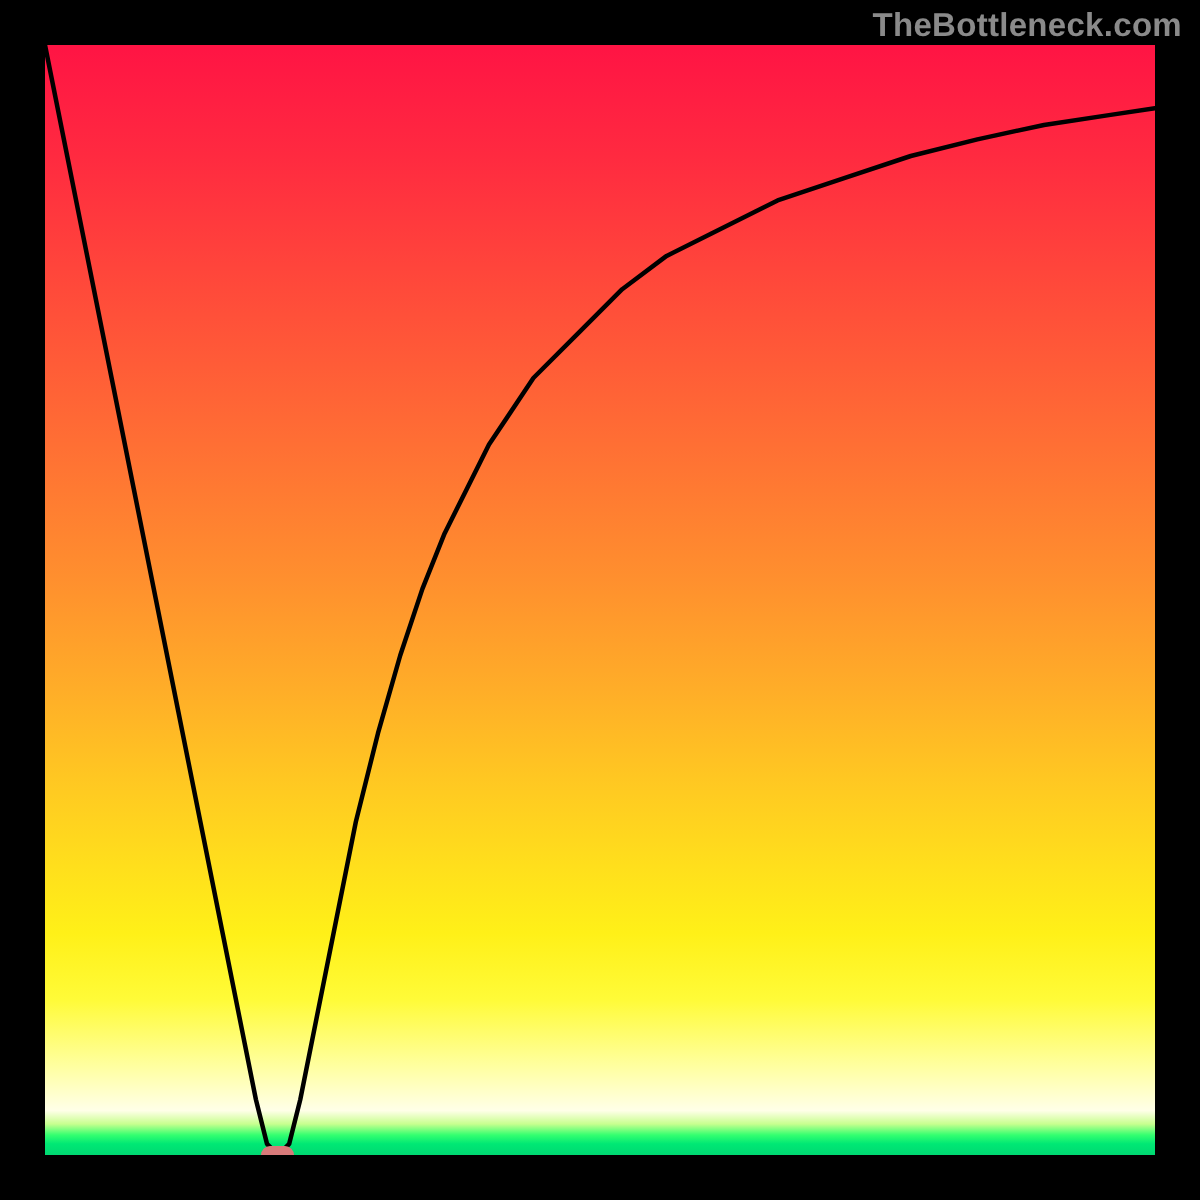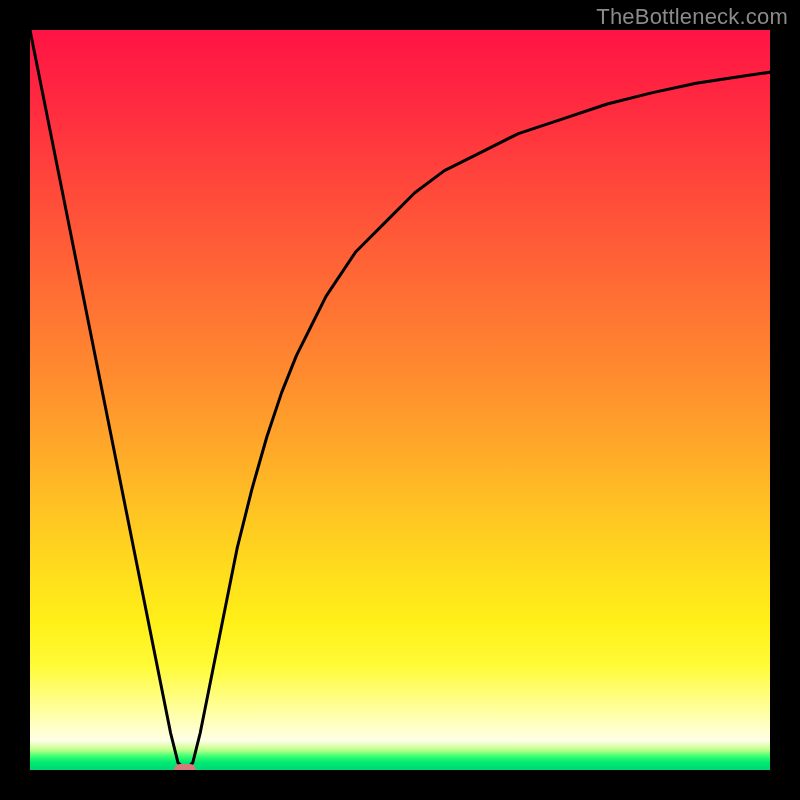--- a/index.html
+++ b/index.html
@@ -62,21 +62,21 @@
     background: #d87a7a;
     transform: translate(-50%, -50%);
   }
   .watermark {
     position: absolute;
     top: 4px;
     right: 12px;
     color: #8a8a8a;
     font-size: 22px;
     letter-spacing: 0.2px;
-    font-weight: 400;
+    font-weight: 700;
     user-select: none;
   }
 </style>
 </head>
 <body>
 
 <div class="chart-frame">
 
   <div class="watermark">TheBottleneck.com</div>
 

